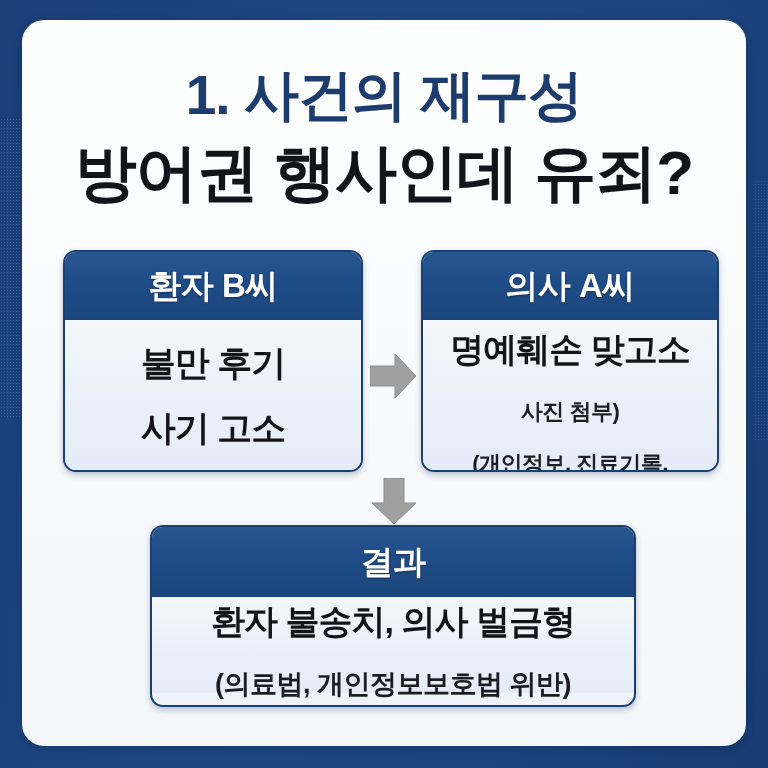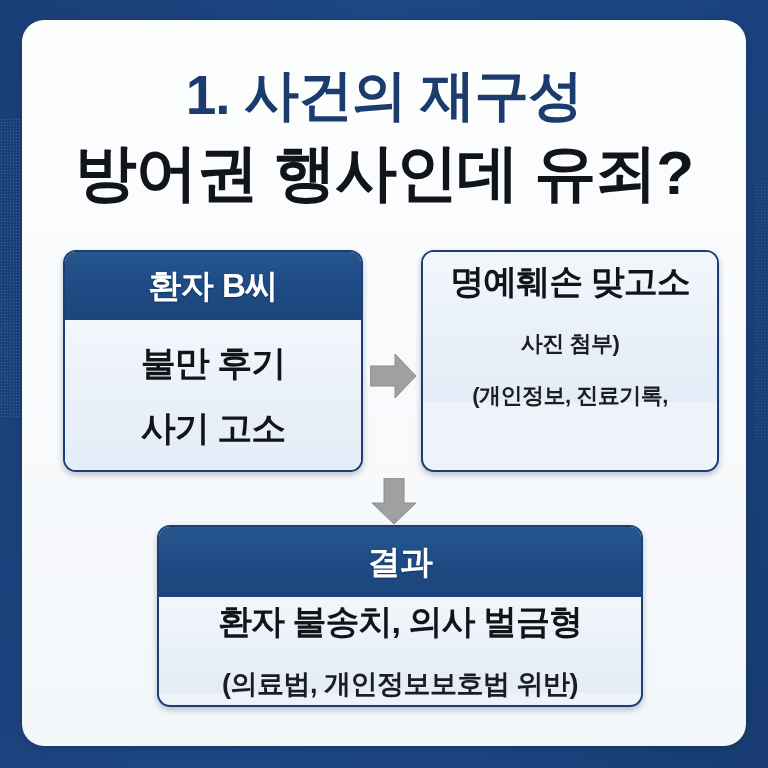--- a/index.html
+++ b/index.html
@@ -124,21 +124,21 @@
   #box-patient .box-header { height:68px; font-size:33px; }
   #box-patient .box-body   { height:150px; }
   #box-patient .body-main  { font-size:35px; }
 
   #box-doctor  { left:399px; top:230px; width:298px; height:222px; }
   #box-doctor .box-header  { height:68px; font-size:33px; }
   #box-doctor .box-body    { height:150px; padding-top:16px; }
   #box-doctor .body-main   { font-size:34px; margin-bottom:5px; }
   #box-doctor .body-sub    { font-size:22px; }
 
-  #box-result  { left:135px; top:505px; width:486px; height:182px; }
+  #box-result  { left:128px; top:505px; width:486px; height:182px; }
   #box-result .box-header  { height:70px; font-size:33px; }
   #box-result .box-body    { height:96px; padding-top:12px; }
   #box-result .body-main   { font-size:34px; margin-bottom:3px; }
   #box-result .body-sub    { font-size:27px; }
 
   
   .arrow { position:absolute; }
   #arrow-right { left:348px; top:332px; width:46px; height:48px; }
   #arrow-down  { left:348px; top:458px; width:48px; height:46px; }
   .arrow svg { display:block; width:100%; height:100%; }
@@ -163,20 +163,21 @@
       </div>
     </div>
 
     <div id="arrow-right" class="arrow">
       <svg viewBox="0 0 46 48" xmlns="http://www.w3.org/2000/svg">
         <polygon points="0,14 25,14 25,2 46,24 25,46 25,34 0,34" fill="#a0a0a0" stroke="#8c8c8c" stroke-width="1"></polygon>
       </svg>
     </div>
 
     <div id="box-doctor" class="flow-box">
+      <div class="box-header">의사 A씨</div>
       <div class="box-body">
         <div class="body-main">명예훼손 맞고소</div>
         <div class="body-sub">사진 첨부)</div>
         <div class="body-sub">(개인정보, 진료기록,</div>
       </div>
     </div>
 
     <div id="arrow-down" class="arrow">
       <svg viewBox="0 0 48 46" xmlns="http://www.w3.org/2000/svg">
         <polygon points="14,0 34,0 34,25 46,25 24,46 2,25 14,25" fill="#a0a0a0" stroke="#8c8c8c" stroke-width="1"></polygon>

